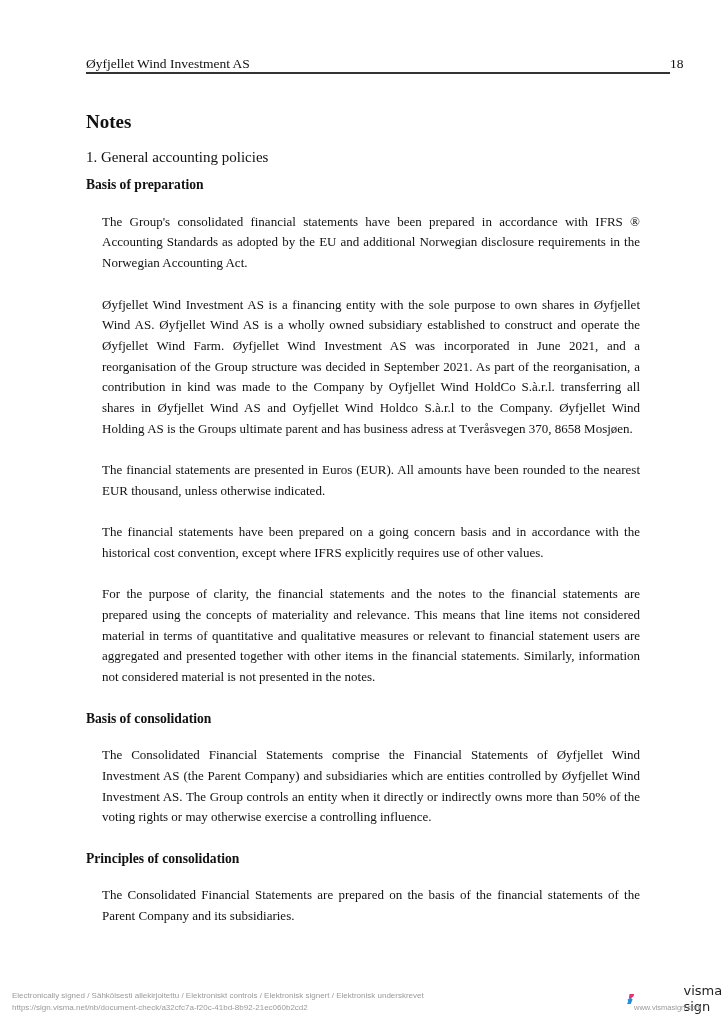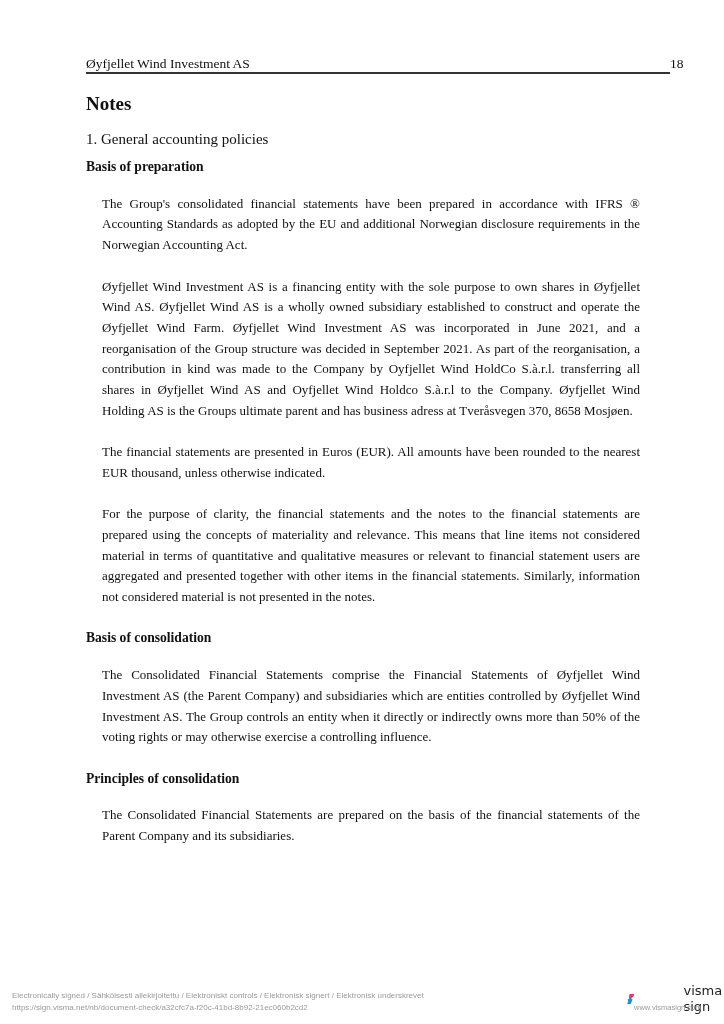--- a/index.html
+++ b/index.html
@@ -41,21 +41,21 @@
     .header-page {
       position: absolute;
       left: 584px;
       top: 0;
       font-size: 13.5px;
       line-height: 16px;
     }
     .content {
       position: absolute;
       left: 86px;
-      top: 92px;
+      top: 110px;
       width: 570px;
     }
     .notes-title {
       font-size: 19px;
       font-weight: bold;
       margin: 0;
       line-height: 24px;
     }
     .section-title {
       font-size: 15px;
@@ -132,20 +132,21 @@
 
 <div class="content">
   <h1 class="notes-title">Notes</h1>
   <h2 class="section-title">1. General accounting policies</h2>
 
   <h3 class="subheading">Basis of preparation</h3>
   <div>
     <p class="para">The Group's consolidated financial statements have been prepared in accordance with IFRS ® Accounting Standards as adopted by the EU and additional Norwegian disclosure requirements in the Norwegian Ac­counting Act.</p>
     <p class="para">Øyfjellet Wind Investment AS is a financing entity with the sole purpose to own shares in Øyfjellet Wind AS. Øyfjellet Wind AS is a wholly owned subsidiary established to construct and operate the Øyfjellet Wind Farm. Øyfjellet Wind Investment AS was incorporated in June 2021, and a reorganisation of the Group structure was decided in September 2021. As part of the reorganisation, a contribution in kind was made to the Company by Oyfjellet Wind HoldCo S.à.r.l. transferring all shares in Øyfjellet Wind AS and Oyfjellet Wind Holdco S.à.r.l to the Company. Øyfjellet Wind Holding AS is the Groups ultimate parent and has business adress at Tveråsvegen 370, 8658 Mosjøen.</p>
     <p class="para">The financial statements are presented in Euros (EUR). All amounts have been rounded to the nearest EUR thousand, unless otherwise indicated.</p>
+    <p class="para">The financial statements have been prepared on a going concern basis and in accordance with the historical cost convention, except where IFRS explicitly requires use of other values.</p>
     <p class="para">For the purpose of clarity, the financial statements and the notes to the financial statements are prepared using the concepts of materiality and relevance. This means that line items not considered material in terms of quantitative and qualitative measures or relevant to financial statement users are aggregated and pre­sented together with other items in the financial statements. Similarly, information not considered material is not presented in the notes.</p>
   </div>
 
   <h3 class="subheading spaced">Basis of consolidation</h3>
   <div>
     <p class="para">The Consolidated Financial Statements comprise the Financial Statements of Øyfjellet Wind Investment AS (the Parent Company) and subsidiaries which are entities controlled by Øyfjellet Wind Investment AS. The Group controls an entity when it directly or indirectly owns more than 50% of the voting rights or may otherwise exercise a controlling influence.</p>
   </div>
 
   <h3 class="subheading spaced">Principles of consolidation</h3>
   <div>

